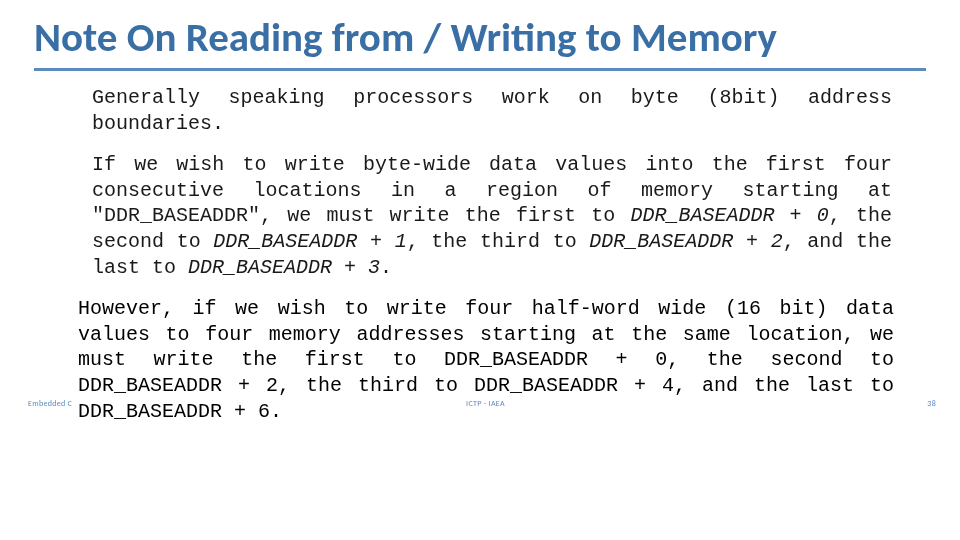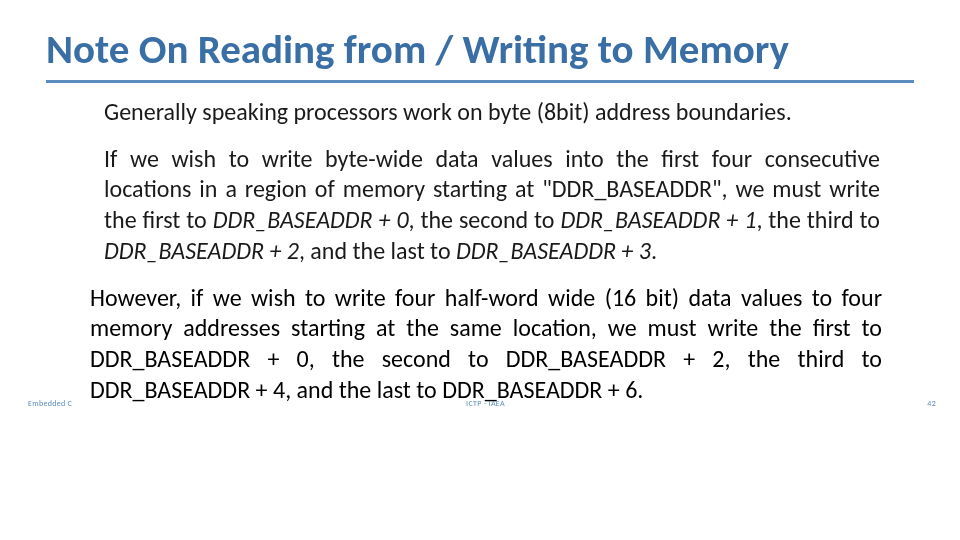--- a/index.html
+++ b/index.html
@@ -1,39 +1,40 @@
 <!DOCTYPE html>
 <html><head>
 <meta charset="utf-8">
 <style>
   * { margin: 0; padding: 0; box-sizing: border-box; }
   html, body { width: 960px; height: 540px; background: #fff; font-family: "Segoe UI", "Calibri", Arial, sans-serif; overflow: hidden; }
-  .slide { width: 960px; height: 416px; position: relative; padding: 12px; }
+  .slide { width: 960px; height: 416px; position: relative; padding: 0; }
   .title {
     font-size: 41px;
     font-weight: 700;
     color: #3a6fa6;
     padding: 12px 34px 6px 34px;
     letter-spacing: 0px;
   }
   .title-underline {
     margin: 0 34px 14px 34px;
     height: 3px;
     background: #5b8cbf;
   }
   .body {
     padding: 0 68px 0 92px;
     color: #1a1a1a;
   }
   .para {
-    font-size: 24px;
+    font-size: 20px;
     line-height: 1.28;
     margin-bottom: 16px;
     text-align: justify;
     text-justify: inter-word;
+    font-family: Liberation Mono, monospace;
   }
   .para.wide {
     padding-left: 0;
   }
   .body2 {
     padding: 0 66px 0 78px;
   }
   .footer {
     position: absolute;
     bottom: 8px;
@@ -67,15 +68,15 @@
   </div>
 
   <div class="body2">
     <p class="para wide">However, if we wish to write four half-word wide (16 bit) data values to four memory addresses starting at the same location, we must write the first to DDR_BASEADDR + 0, the second to DDR_BASEADDR + 2, the third to DDR_BASEADDR + 4, and the last to DDR_BASEADDR + 6.</p>
 
   </div>
 
   <div class="footer">
     <span>Embedded C</span>
     <span class="center">ICTP - IAEA</span>
-    <span class="right">42</span>
+    <span class="right">38</span>
   </div>
 </div>
 
 </body></html>

